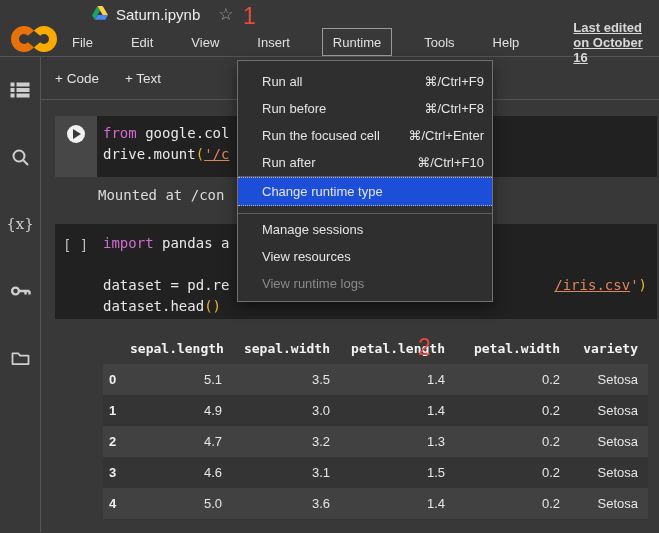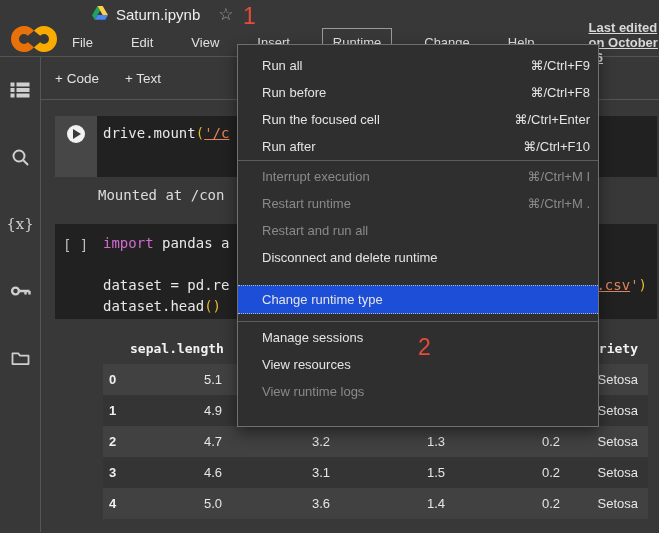--- a/index.html
+++ b/index.html
@@ -57,22 +57,22 @@
   .df-table col:nth-child(1){width:27px;} .df-table col:nth-child(2){width:102px;}
   .df-table col:nth-child(3){width:108px;} .df-table col:nth-child(4){width:115px;}
   .df-table col:nth-child(5){width:115px;} .df-table col:nth-child(6){width:78px;}
   .df-table th { font-family:"DejaVu Sans Mono", monospace; font-weight:bold; color:#f2f2f2; text-align:right; height:32px; padding-right:10px; }
   .df-table td { height:31px; text-align:right; padding-right:10px; }
   .df-table td.idx { text-align:left; padding-left:6px; font-weight:bold; color:#f0f0f0; }
   .df-table tbody tr:nth-child(odd) { background:#414141; }
   .df-table tbody tr:nth-child(even) { background:#343434; }
 
   
-  .menu { position:absolute; left:237px; top:44px; width:362px; background:#2f2f2f;
-          border:1px solid #707070; z-index:10; padding:7px 0 21px;
+  .menu { position:absolute; left:237px; top:60px; width:256px; background:#2f2f2f;
+          border:1px solid #707070; z-index:10; padding:7px 0 4px;
           box-shadow:0 6px 14px rgba(0,0,0,.45); font-size:13px; }
   .menu-sep { border-top:1px solid #5c5c5c; }
   .menu-item { height:27px; display:flex; justify-content:space-between; align-items:center; padding:0 8px 0 24px; color:#e4e4e4; }
   .menu-item.disabled { color:#8a8a8a; }
   .mi-short { margin-left:12px; }
   .sec-2 { padding:2px 0 14px; }
   .sec-change { margin-bottom:7px; }
   .sec-change .menu-item { height:29px; background:#1d4ed8; border-top:1px dotted #b5b5b5; border-bottom:1px dotted #b5b5b5; }
   .sec-last { padding:2px 0 0; }
 
@@ -102,21 +102,21 @@
     <span class="nb-title">Saturn.ipynb</span>
     <span class="star">☆</span>
   </div>
   <div class="menubar">
 
   <span class="mitem">File</span>
       <span class="mitem">Edit</span>
       <span class="mitem">View</span>
       <span class="mitem">Insert</span>
       <span class="mitem active">Runtime</span>
-      <span class="mitem">Change</span>
+      <span class="mitem">Tools</span>
       <span class="mitem">Help</span>
       <span class="last-edited">Last edited on October 16</span>
     </div>
 </div>
 
 <div class="layout">
   <div class="sidebar">
     <span class="side-ic">
       <svg width="20" height="16" viewBox="0 0 20 16" fill="#cfcfcf" stroke="none">
         <rect x="1" y="1" width="3" height="3"></rect>
@@ -155,20 +155,21 @@
       <span class="tb-btn">+ Text</span>
     </div>
 
     <div class="cell cell1">
       <div class="gutter">
         <span class="playbtn">
             <span class="tri"></span>
           </span>
       </div>
       <div class="codearea">
+        <div class="code-line"><span class="tok-kw">from</span><span class="tok-pl"> google.col</span></div>
         <div class="code-line"><span class="tok-pl">drive.mount</span><span class="tok-br">(</span><span class="tok-lnk">'/c</span></div>
       </div>
     </div>
     <div class="output-line">Mounted at /con</div>
 
     <div class="cell cell2">
       <span class="prompt">[ ]</span>
       <div class="code-line"><span class="tok-kw">import</span><span class="tok-pl"> pandas a</span></div>
       <div class="code-line"></div>
       <div class="code-line"><span class="tok-pl">dataset = pd.re</span></div>
@@ -254,36 +255,20 @@
       <div class="menu-item">
         <span class="mi-label">Run the focused cell</span>
         <span class="mi-short">⌘/Ctrl+Enter</span>
       </div>
       <div class="menu-item">
         <span class="mi-label">Run after</span>
         <span class="mi-short">⌘/Ctrl+F10</span>
       </div>
     </div>
     <div class="menu-sep"></div>
-    <div class="menu-section sec-2">
-      <div class="menu-item disabled">
-        <span class="mi-label">Interrupt execution</span>
-        <span class="mi-short">⌘/Ctrl+M I</span>
-      </div>
-      <div class="menu-item disabled">
-        <span class="mi-label">Restart runtime</span>
-        <span class="mi-short">⌘/Ctrl+M .</span>
-      </div>
-      <div class="menu-item disabled">
-        <span class="mi-label">Restart and run all</span>
-      </div>
-      <div class="menu-item">
-        <span class="mi-label">Disconnect and delete runtime</span>
-      </div>
-    </div>
     <div class="menu-section sec-change">
       <div class="menu-item highlight">
         <span class="mi-label">Change runtime type</span>
       </div>
     </div>
     <div class="menu-sep"></div>
     <div class="menu-section sec-last">
       <div class="menu-item">
         <span class="mi-label">Manage sessions</span>
       </div>

